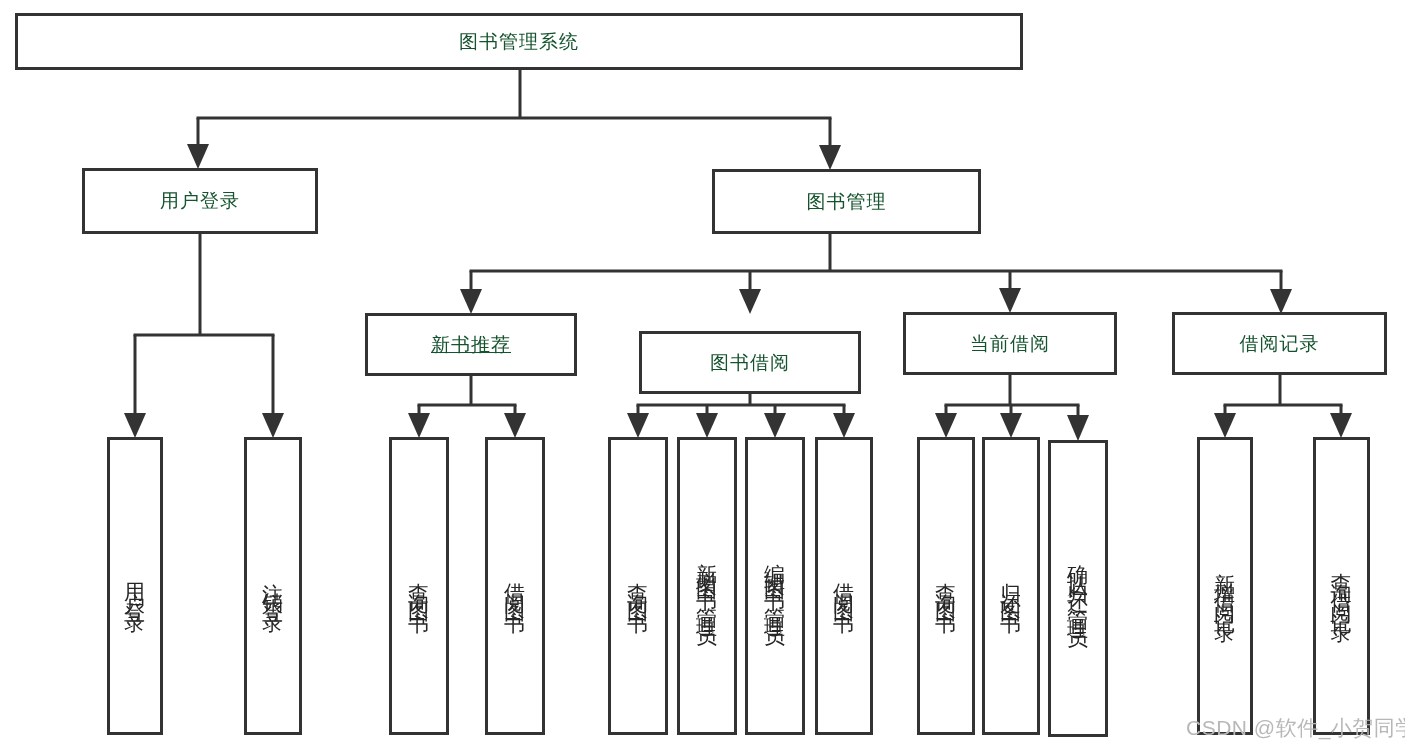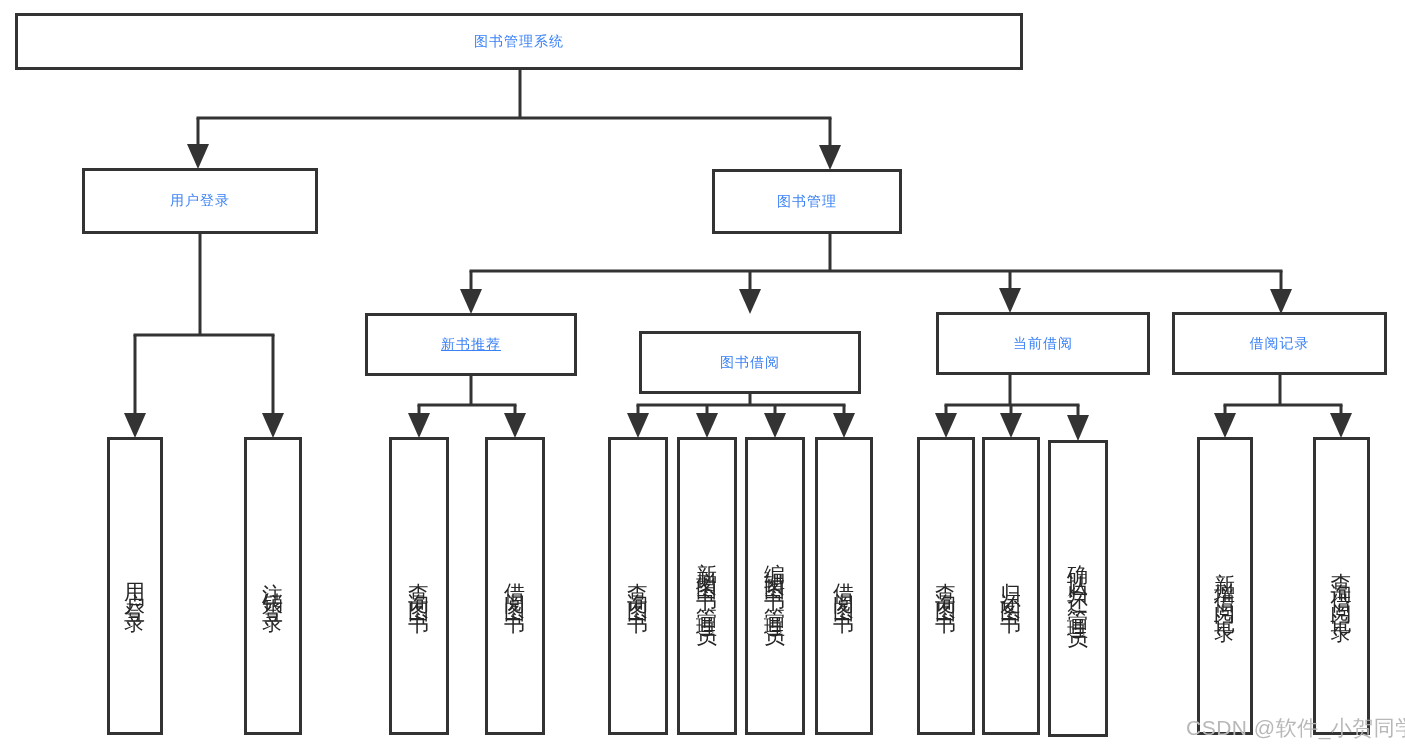--- a/index.html
+++ b/index.html
@@ -17,22 +17,22 @@
     width: 1405px; height: 747px;
   }
   .node {
     position: absolute;
     box-sizing: border-box;
     border: 3px solid #333333;
     background: #ffffff;
     display: flex;
     align-items: center;
     justify-content: center;
-    font-size: 14px;
-    color: #3b82f6;
+    font-size: 19px;
+    color: #14532d;
     letter-spacing: 1px;
     white-space: nowrap;
   }
   .leaf {
     position: absolute;
     box-sizing: border-box;
     border: 3px solid #333333;
     background: #ffffff;
     display: flex;
     align-items: center;
@@ -124,25 +124,25 @@
       <polygon points="1000,413 1022,413 1011,438"></polygon>
       <polygon points="1067,415 1089,415 1078,441"></polygon>
       <polygon points="1214,413 1236,413 1225,438"></polygon>
       <polygon points="1330,413 1352,413 1341,438"></polygon>
     </g>
   </svg>
 
   <div class="node" style="left:15px; top:13px; width:1008px; height:57px;">图书管理系统</div>
 
   <div class="node" style="left:82px; top:168px; width:236px; height:66px;">用户登录</div>
-  <div class="node" style="left:712px; top:169px; width:190px; height:65px;">图书管理</div>
+  <div class="node" style="left:712px; top:169px; width:269px; height:65px;">图书管理</div>
 
   <div class="node" style="left:365px; top:313px; width:212px; height:63px;text-decoration:underline;">新书推荐</div>
   <div class="node" style="left:639px; top:313px; width:222px; height:63px;margin-top:18px;">图书借阅</div>
-  <div class="node" style="left:903px; top:312px; width:214px; height:63px;margin-left:33px;">当前借阅</div>
+  <div class="node" style="left:903px; top:312px; width:214px; height:63px;">当前借阅</div>
   <div class="node" style="left:1172px; top:312px; width:215px; height:63px;font-family:Liberation Serif, serif;">借阅记录</div>
 
   <div class="leaf" style="left:107px; top:437px; width:56px; height:298px;">
     <span>用户登录</span>
   </div>
   <div class="leaf" style="left:244px; top:437px; width:58px; height:298px;">
     <span>注销登录</span>
   </div>
 
   <div class="leaf" style="left:389px; top:437px; width:60px; height:298px;">

